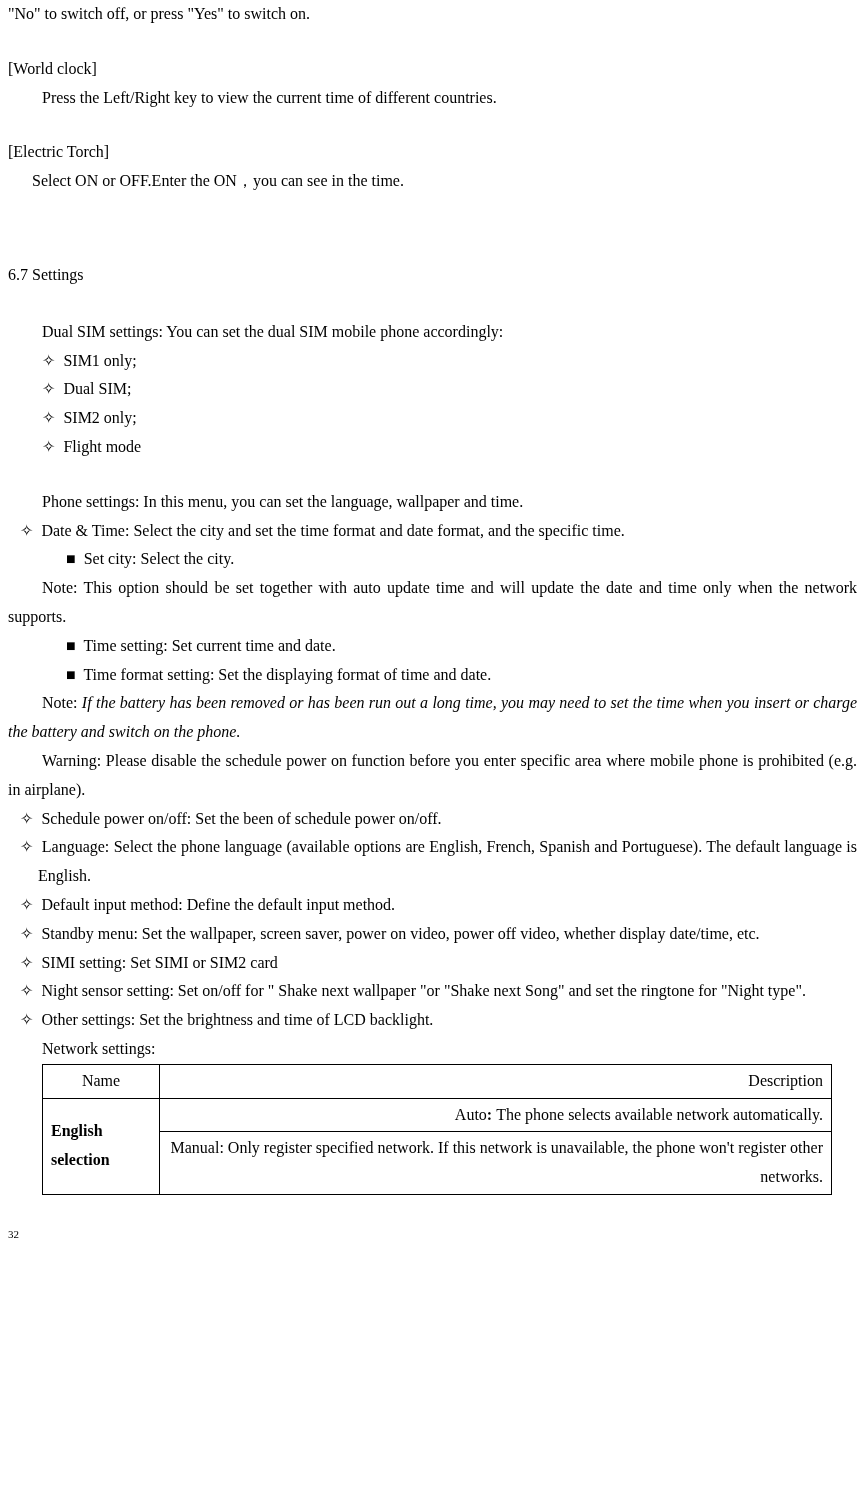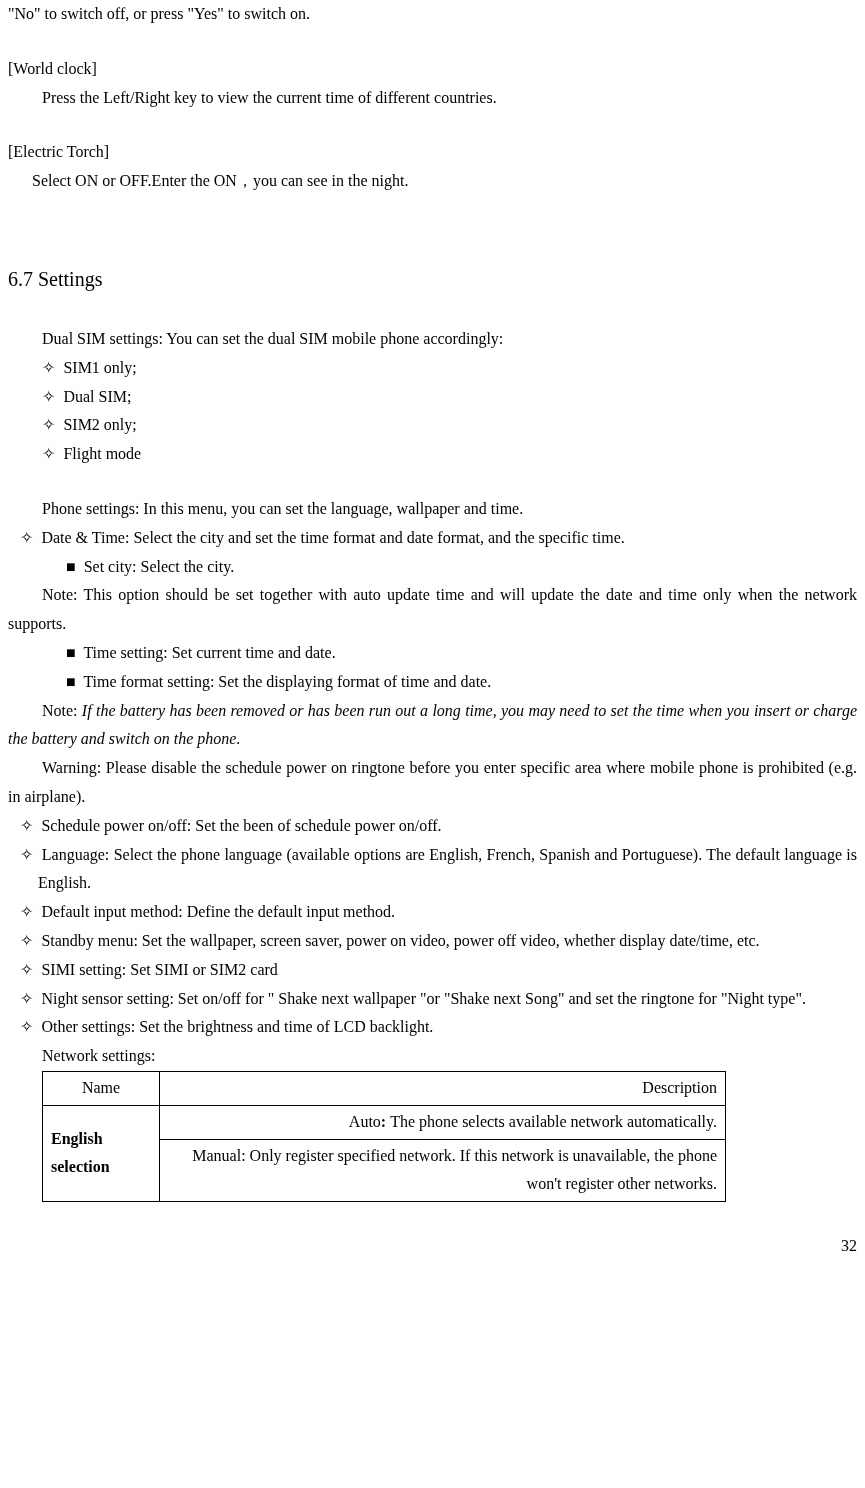--- a/index.html
+++ b/index.html
@@ -7,63 +7,63 @@
       font-size: 16px;
       line-height: 1.8;
       margin: 0;
       padding: 0 8px;
       width: 849px;
       color: #000;
     }
     .indent1 { padding-left: 34px; }
     .justify { text-align: justify; }
     h2.section {
-      font-size: 20px;
+      font-size: 16px;
       font-weight: normal;
       margin-top: 65px;
       margin-bottom: 28px;
     }
     .diamond { margin-right: 4px; }
     .square { margin-right: 4px; }
     .square-line { padding-left: 58px; }
     table {
       border-collapse: collapse;
       margin-left: 34px;
-      width: 684px;
+      width: 790px;
     }
     table, th, td {
       border: 1px solid #000;
     }
     td {
       padding: 2px 8px;
       vertical-align: middle;
       text-align: right;
     }
     td.name-col { text-align: center; width: 100px; font-weight: normal;}
     td.desc-header { text-align: right; }
     td.network-sel { font-weight: bold; text-align: left; padding-left: 8px;}
     .italic { font-style: italic; }
     .page-num {
-      text-align: right;
-      font-size: 16px;
+      text-align: left;
+      font-size: 11px;
       margin-top: 30px;
     }
     .para { margin: 0; }
     .spacer { height: 26px; }
   </style>
 </head>
 <body>
 
 <p class="para">"No" to switch off, or press "Yes" to switch on.</p>
 <div class="spacer"></div>
 <p class="para">[World clock]</p>
 <p class="para indent1">Press the Left/Right key to view the current time of different countries.</p>
 <div class="spacer"></div>
 <p class="para">[Electric Torch]</p>
-<p class="para" style="padding-left:24px">Select ON or OFF.Enter the ON，you can see in the night.</p>
+<p class="para" style="padding-left:24px">Select ON or OFF.Enter the ON，you can see in the time.</p>
 
 <h2 class="section">6.7 Settings</h2>
 
 <p class="para indent1">Dual SIM settings: You can set the dual SIM mobile phone accordingly:</p>
 
 <p class="para indent1"><span class="diamond">✧</span> <span>SIM1 only;</span></p>
 <p class="para indent1"><span class="diamond">✧</span> <span>Dual SIM;</span></p>
 <p class="para indent1"><span class="diamond">✧</span> <span>SIM2 only;</span></p>
 <p class="para indent1"><span class="diamond">✧</span> <span>Flight mode</span></p>
 
@@ -75,21 +75,21 @@
 
 <p class="para square-line"><span class="square">■</span>  <span>Set city: Select the city.</span></p>
 
 <p class="para justify" style="text-indent:34px">Note: This option should be set together with auto update time and will update the date and time only when the network supports.</p>
 
 <p class="para square-line"><span class="square">■</span>  <span>Time setting: Set current time and date.</span></p>
 <p class="para square-line"><span class="square">■</span>  <span>Time format setting: Set the displaying format of time and date.</span></p>
 
 <p class="para justify" style="text-indent:34px"><span>Note: </span><span class="italic">If the battery has been removed or has been run out a long time, you may need to set the time when you insert or charge the battery and switch on the phone.</span></p>
 
-<p class="para justify" style="text-indent:34px">Warning: Please disable the schedule power on ringtone before you enter specific area where mobile phone is prohibited (e.g. in airplane).</p>
+<p class="para justify" style="text-indent:34px">Warning: Please disable the schedule power on function before you enter specific area where mobile phone is prohibited (e.g. in airplane).</p>
 
 <p class="para" style="padding-left:12px"><span class="diamond">✧</span> <span>Schedule power on/off: Set the been of schedule power on/off.</span></p>
 
 <p class="para justify" style="padding-left:30px; text-indent:-18px;"><span class="diamond">✧</span> <span>Language: Select the phone language (available options are English, French, Spanish and Portuguese). The default language is English.</span></p>
 
 <p class="para" style="padding-left:12px"><span class="diamond">✧</span> <span>Default input method: Define the default input method.</span></p>
 
 <p class="para justify" style="padding-left:30px; text-indent:-18px;"><span class="diamond">✧</span> <span>Standby menu: Set the wallpaper, screen saver, power on video, power off video, whether display date/time, etc.</span></p>
 
 <p class="para" style="padding-left:12px"><span class="diamond">✧</span> <span>SIMI setting: Set SIMI or SIM2 card</span></p>

